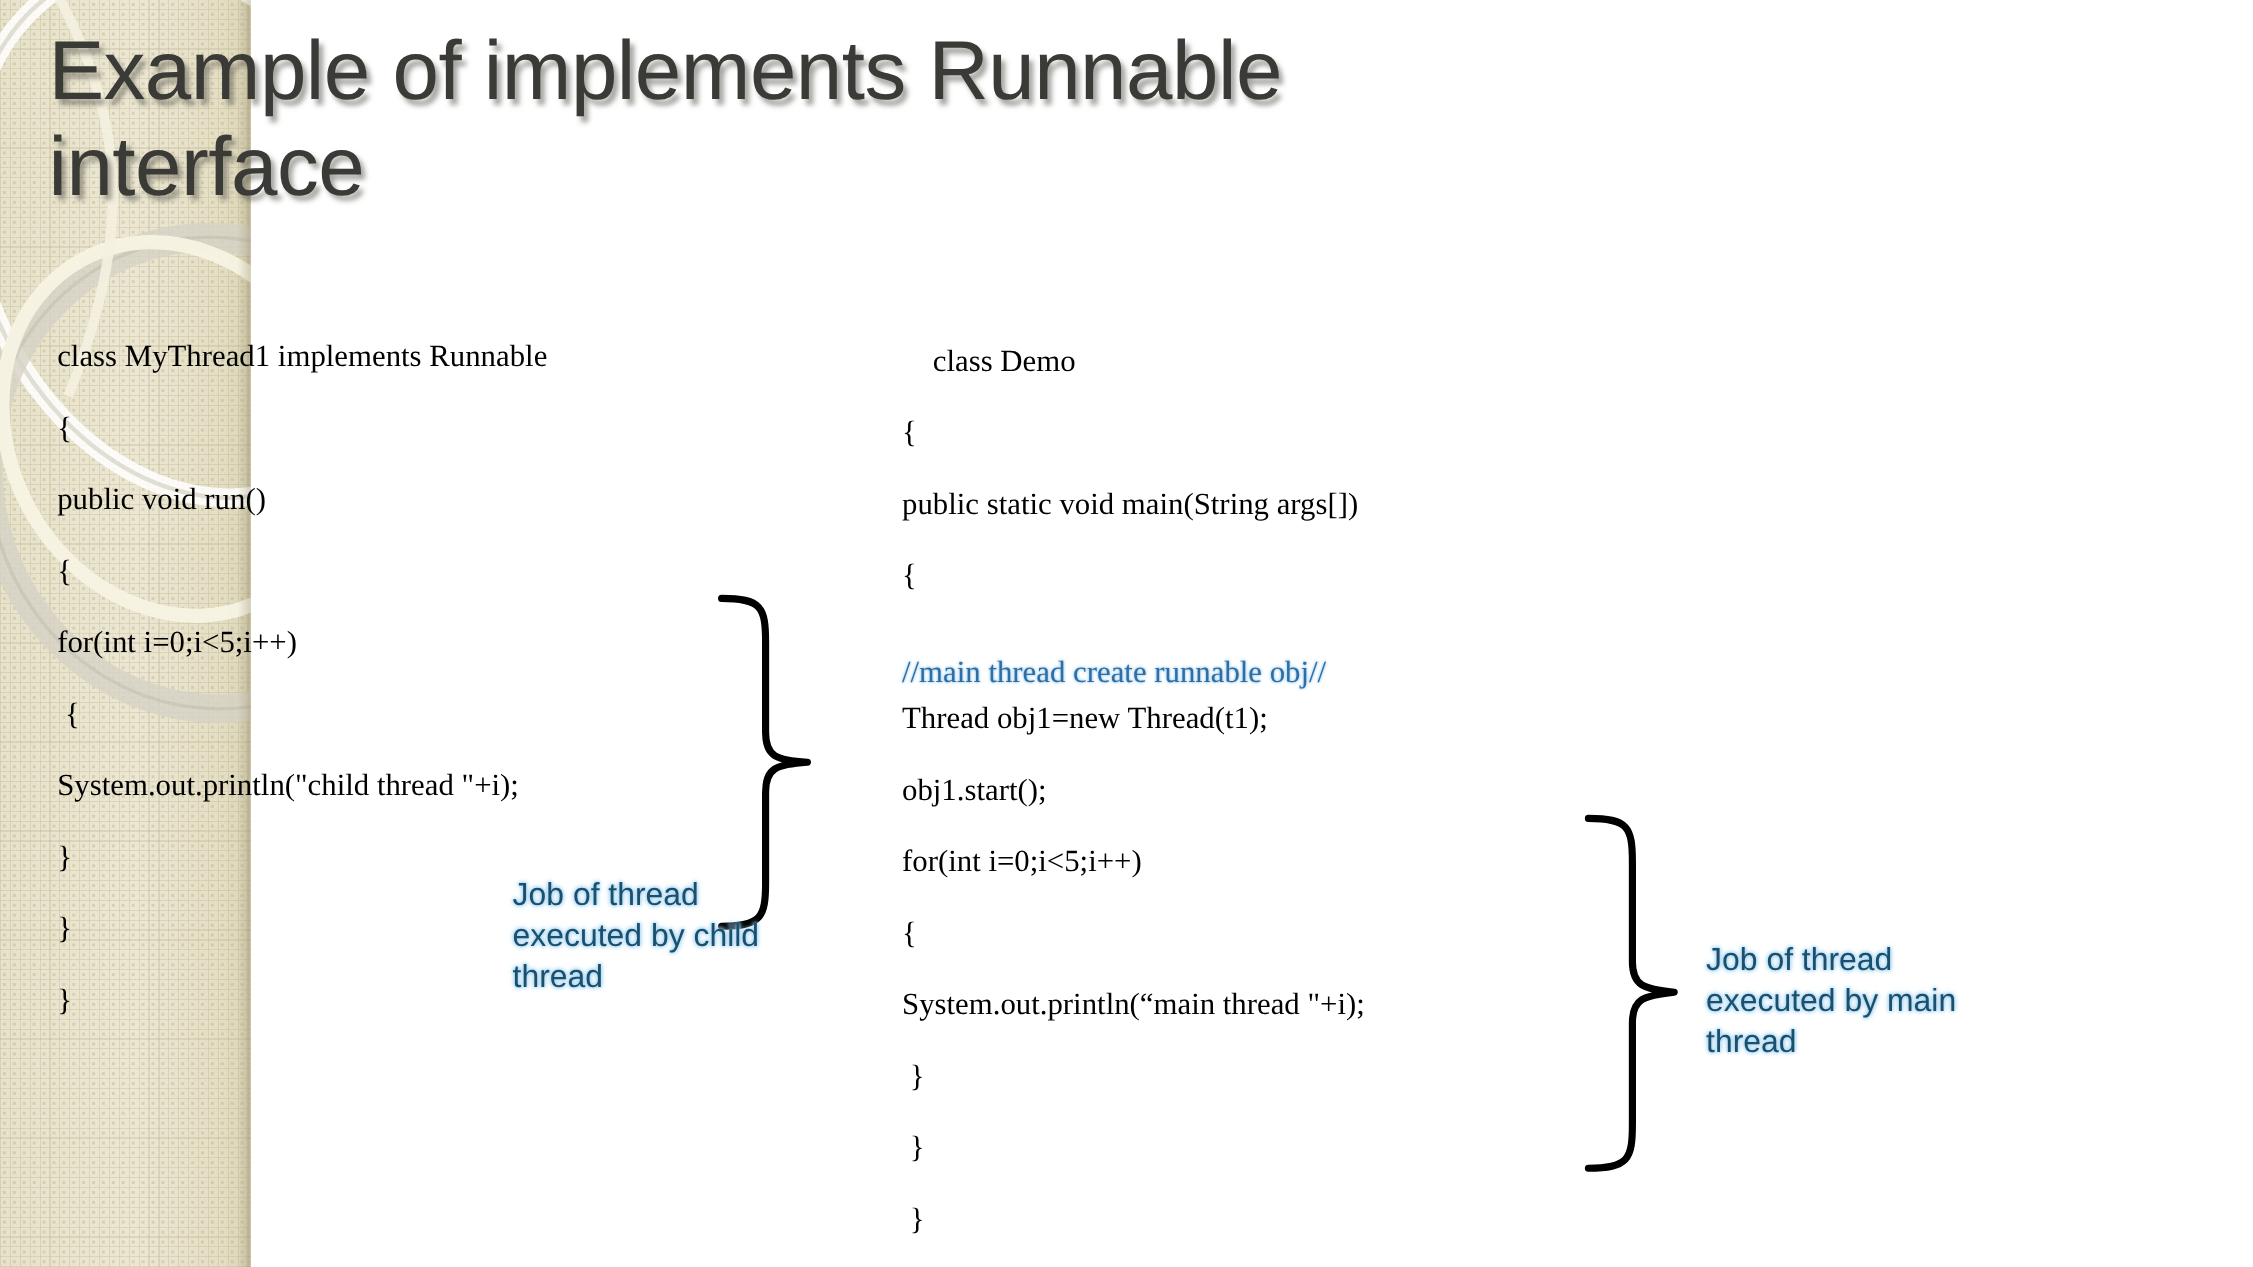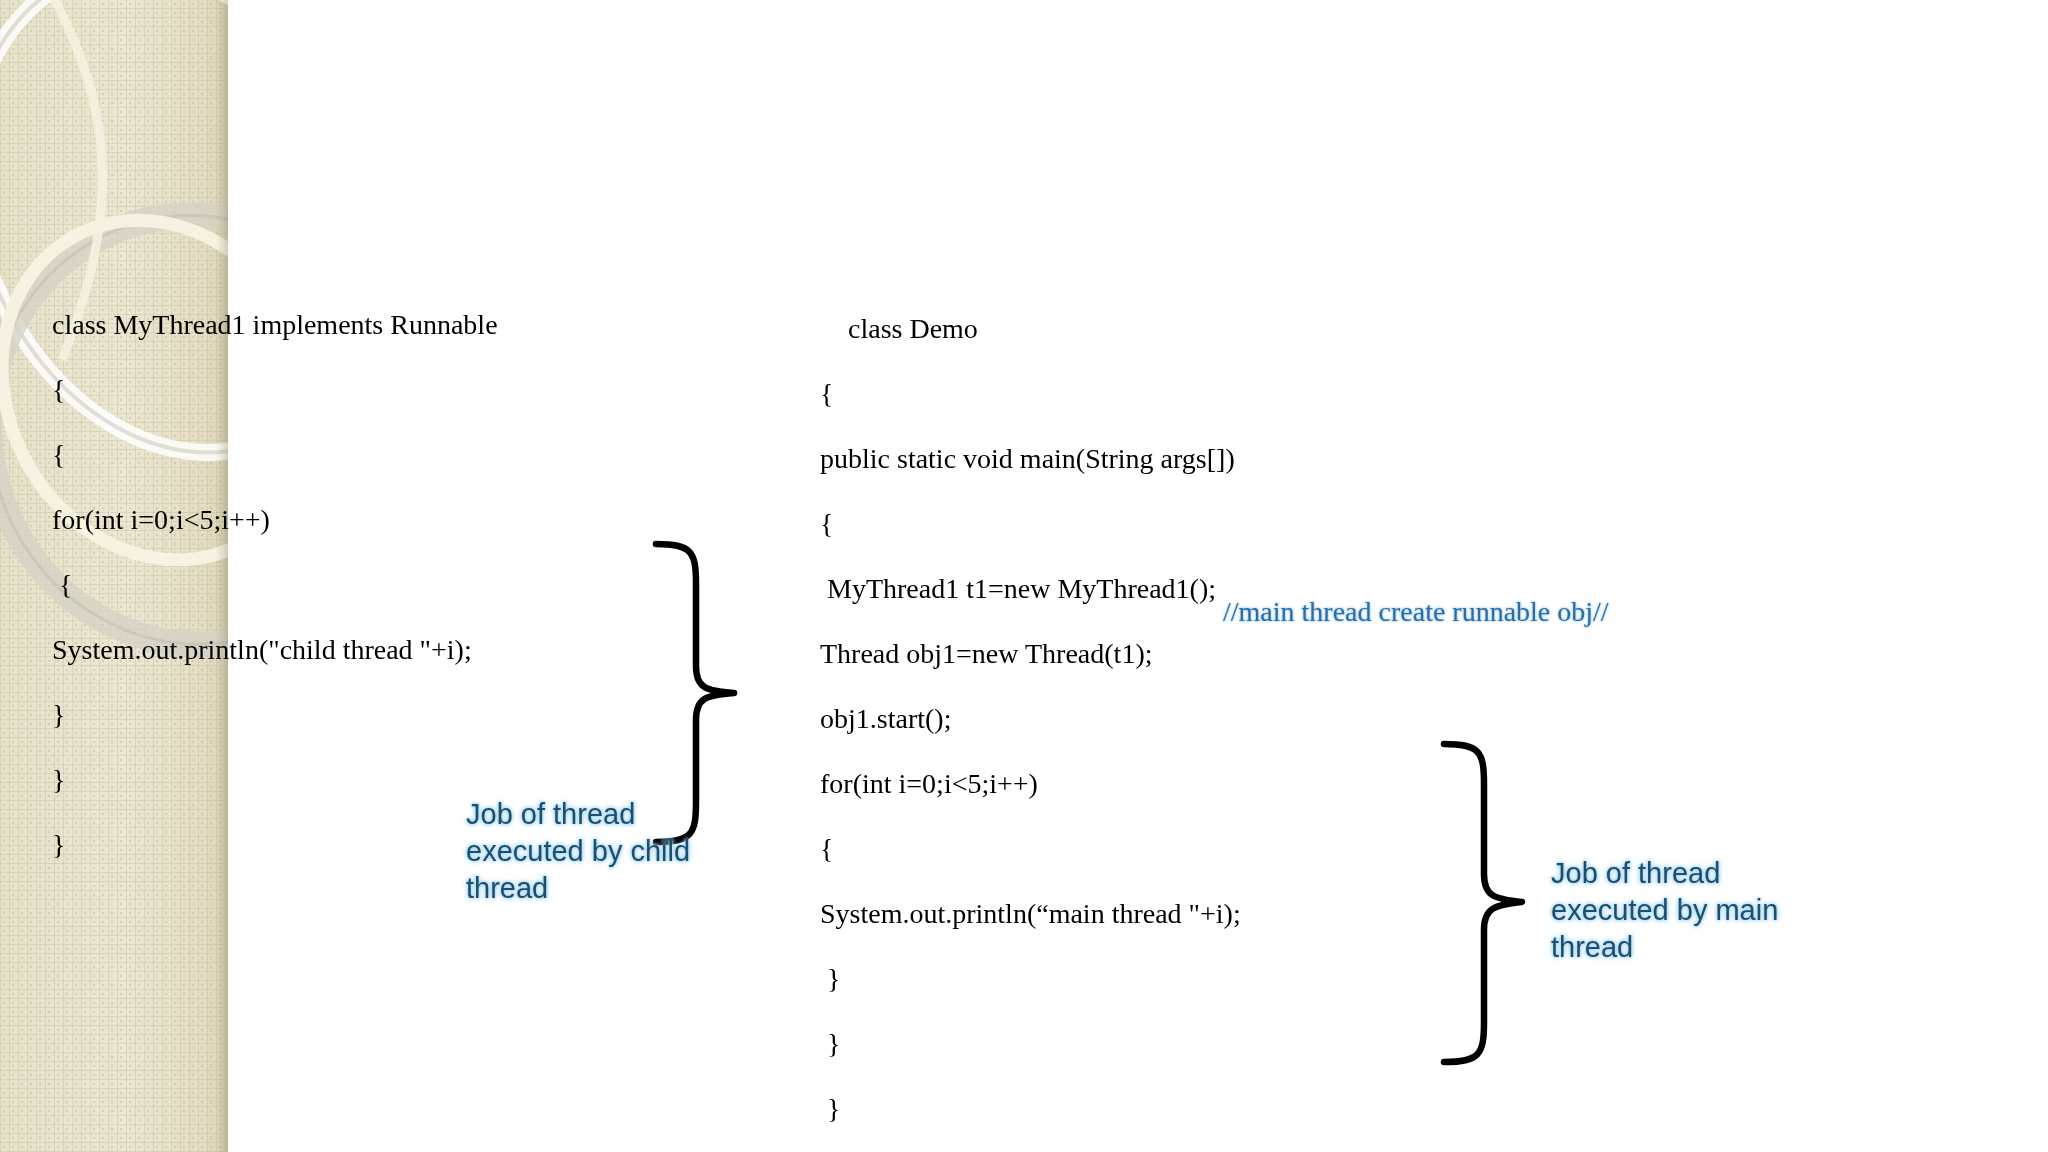--- a/index.html
+++ b/index.html
@@ -78,40 +78,43 @@
       <ellipse cx="180" cy="250" rx="190" ry="250" fill="none" stroke="#ffffff" stroke-opacity="0.85" stroke-width="17" transform="rotate(-22 180 250)"></ellipse>
       <ellipse cx="180" cy="250" rx="190" ry="250" fill="none" stroke="#b9b3a0" stroke-opacity="0.40" stroke-width="4" transform="rotate(-22 180 250)"></ellipse>
       <ellipse cx="205" cy="470" rx="205" ry="215" fill="none" stroke="#d6d2c6" stroke-opacity="0.80" stroke-width="26" transform="rotate(-14 205 470)"></ellipse>
       <ellipse cx="205" cy="470" rx="205" ry="215" fill="none" stroke="#a9a492" stroke-opacity="0.25" stroke-width="3" transform="rotate(-14 205 470)"></ellipse>
       <ellipse cx="168" cy="430" rx="150" ry="175" fill="none" stroke="#f7f3e4" stroke-opacity="0.95" stroke-width="13" transform="rotate(-28 168 430)"></ellipse>
       <path d="M 30 -20 C 120 120 140 230 72 400" fill="none" stroke="#f5f1e0" stroke-opacity="0.9" stroke-width="9"></path>
     </svg>
     <div class="edge"></div>
   </div>
 
+  <div id="title">Example of implements Runnable
+interface</div>
 
   <div class="code-col" id="col-left">
     <div class="code-line">class MyThread1 implements Runnable</div>
     <div class="code-line">{</div>
+    <div class="code-line">public void run()</div>
     <div class="code-line">{</div>
     <div class="code-line">for(int i=0;i&lt;5;i++)</div>
     <div class="code-line"> {</div>
     <div class="code-line">System.out.println("child thread "+i);</div>
     <div class="code-line">}</div>
     <div class="code-line">}</div>
     <div class="code-line">}</div>
   </div>
 
   <div class="code-col" id="col-right">
     <div class="code-line">    class Demo</div>
     <div class="code-line">{</div>
     <div class="code-line">public static void main(String args[])</div>
     <div class="code-line">{</div>
     <div class="code-line">
-      <span> MyThread1 t1=new MyThread1(); </span><span class="cmt">//main thread create runnable obj//</span>
+      <span class="cmt">//main thread create runnable obj//</span>
     </div>
     <div class="code-line">Thread obj1=new Thread(t1);</div>
     <div class="code-line">obj1.start();</div>
     <div class="code-line">for(int i=0;i&lt;5;i++)</div>
     <div class="code-line">{</div>
     <div class="code-line">System.out.println(“main thread "+i);</div>
     <div class="code-line"> }</div>
     <div class="code-line"> }</div>
     <div class="code-line"> }</div>
   </div>

